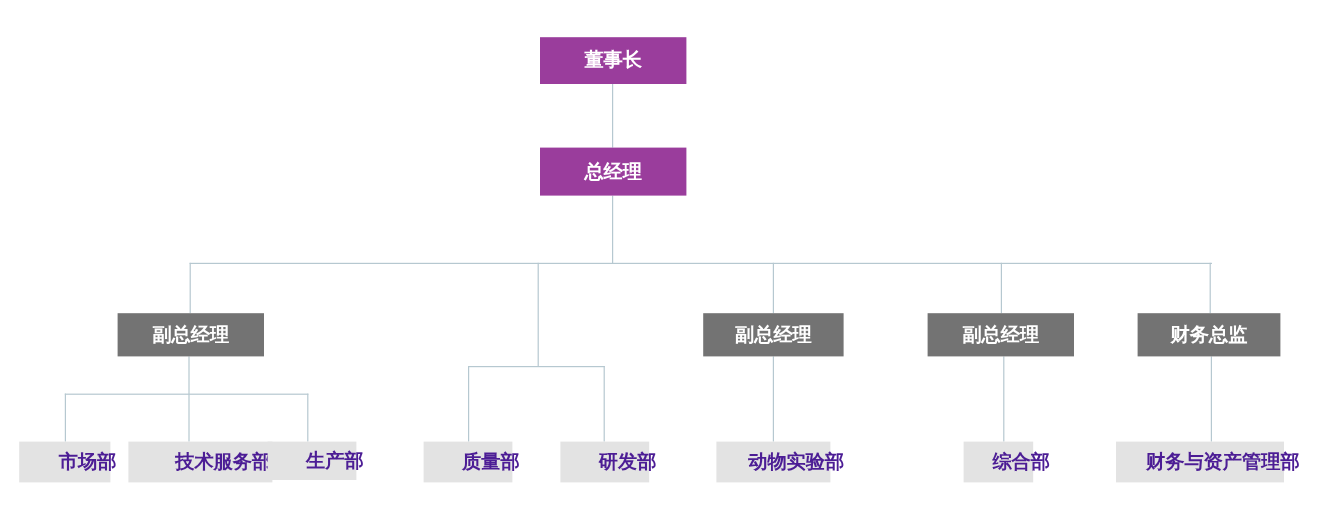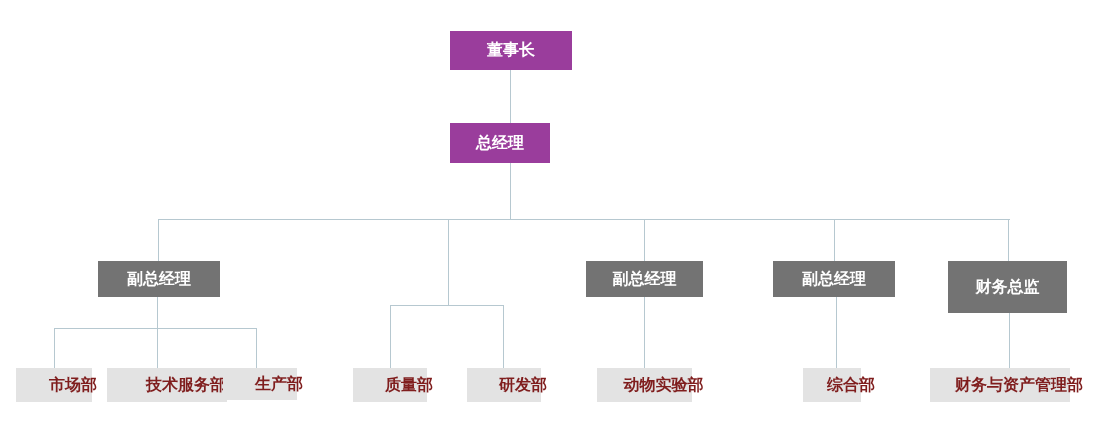--- a/index.html
+++ b/index.html
@@ -29,21 +29,21 @@
     color: #ffffff;
     font-weight: 600;
   }
   .lvl2 {
     background: #737373;
     color: #ffffff;
     font-weight: 600;
   }
   .dept {
     background: #e3e3e3;
-    color: #7f1d1d;
+    color: #4c1d95;
     font-weight: 600;
     padding-left: 38px;
   }
   .line {
     position: absolute;
     background: #b6c8d0;
   }
   .line.h { height: 1px; }
   .line.v { width: 1px; }
 </style>
@@ -70,29 +70,29 @@
   <div class="line h" style="left:390px;top:305px;width:114px"></div>
   <div class="line v" style="left:390px;top:305px;height:63px"></div>
   <div class="line v" style="left:503px;top:305px;height:63px"></div>
 
   <div class="line v" style="left:644px;top:297px;height:71px"></div>
   <div class="line v" style="left:836px;top:297px;height:71px"></div>
   <div class="line v" style="left:1009px;top:297px;height:71px"></div>
 
   <div class="node lvl1" style="left:450px;top:31px;width:122px;height:39px">董事长</div>
 
-  <div class="node lvl1" style="left:450px;top:123px;width:100px;height:40px">总经理</div>
+  <div class="node lvl1" style="left:450px;top:123px;width:122px;height:40px">总经理</div>
 
   <div class="node lvl2" style="left:98px;top:261px;width:122px;height:36px">副总经理</div>
 
   <div class="node lvl2" style="left:586px;top:261px;width:117px;height:36px">副总经理</div>
 
   <div class="node lvl2" style="left:773px;top:261px;width:122px;height:36px">副总经理</div>
 
-  <div class="node lvl2" style="left:948px;top:261px;width:119px;height:52px">财务总监</div>
+  <div class="node lvl2" style="left:948px;top:261px;width:119px;height:36px">财务总监</div>
 
   <div class="node dept" style="left:16px;top:368px;width:76px;height:34px">市场部</div>
 
   <div class="node dept" style="left:107px;top:368px;width:120px;height:34px">技术服务部</div>
 
   <div class="node dept" style="left:223px;top:368px;width:74px;height:32px">生产部</div>
 
   <div class="node dept" style="left:353px;top:368px;width:74px;height:34px">质量部</div>
 
   <div class="node dept" style="left:467px;top:368px;width:74px;height:34px">研发部</div>

